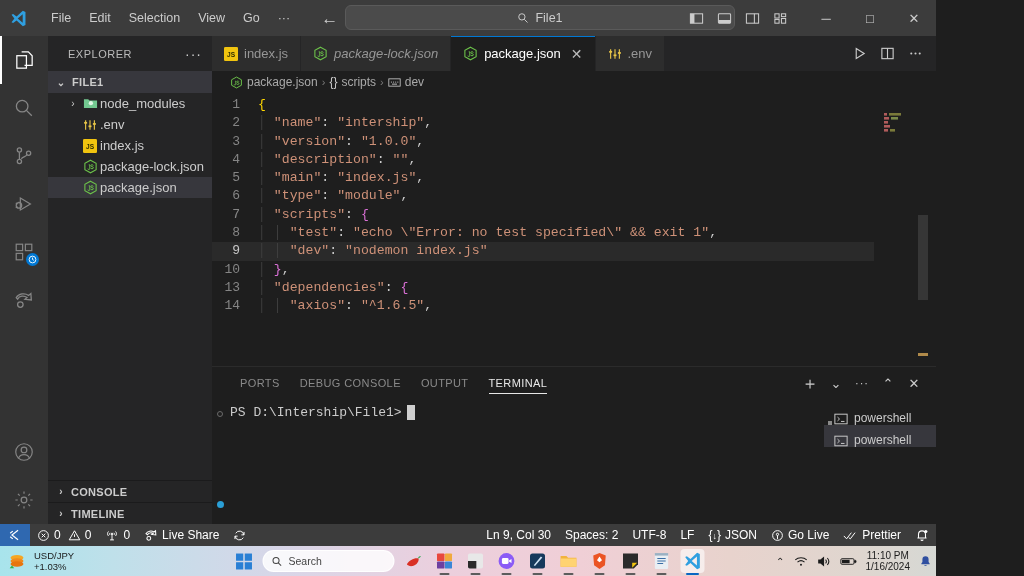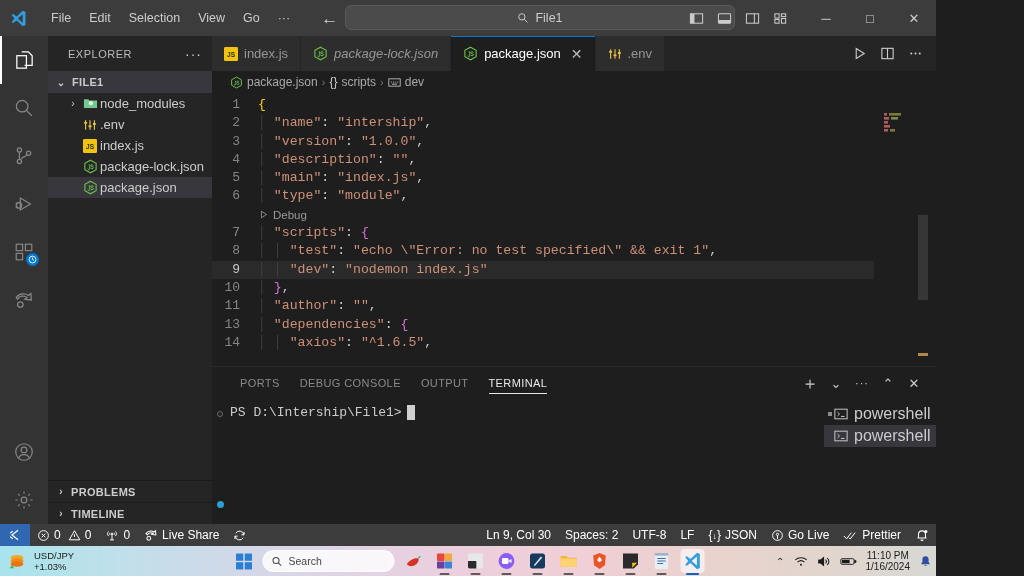--- a/index.html
+++ b/index.html
@@ -153,21 +153,21 @@
   .termmain { flex:1; position:relative; padding:6px 0 0 18px; min-width:0; }
   .termline {
     font-family:"Liberation Mono","DejaVu Sans Mono", monospace; font-size:13px; color:#cccccc;
     display:flex; align-items:center; gap:1px; white-space:pre;
   }
   .term-mark { position:absolute; left:5px; top:12px; width:6px; height:6px; border:1px solid #6a6a6a; border-radius:50%; }
   .term-mark2 { position:absolute; left:5px; bottom:16px; width:7px; height:7px; background:#2a9fd6; border-radius:50%; }
   .term-cursor { display:inline-block; width:8px; height:15px; background:#cfcfcf; margin-left:4px; vertical-align:middle; }
   .termlist { width:112px; flex:0 0 112px; background:#1e1e1e; padding-top:4px; }
   .tl-row {
-    height:22px; display:flex; align-items:center; gap:6px; padding-left:10px; font-size:16px;
+    height:22px; display:flex; align-items:flex-end; gap:6px; padding-left:10px; font-size:12px;
     color:#cccccc; cursor:pointer;
   }
   .tl-row.sel { background:#37373d; }
   .tl-dot { position:absolute; left:4px; width:4px; height:4px; background:#8a8a8a; }
 
   
   .statusbar {
     height:22px; flex:0 0 22px; background:#3c3c3c; display:flex; align-items:center;
     font-size:12px; color:#ffffff;
   }
@@ -419,21 +419,21 @@
               <path d="M11 7c-.2-.6-.7-.9-1.4-.9-.8 0-1.3.4-1.3 1 0 1.4 2.8.6 2.8 2.2 0 .7-.6 1.1-1.5 1.1-.8 0-1.3-.3-1.5-1" stroke-width="1"></path>
             </svg>
           </span>
           <span>package.json</span>
         </div>
       </div>
 
       <div class="sb-bottom">
         <div class="sb-coll">
           <span class="chev">›</span>
-          <span>PROBLEMS</span>
+          <span>CONSOLE</span>
         </div>
         <div class="sb-coll">
           <span class="chev">›</span>
           <span>TIMELINE</span>
         </div>
       </div>
     </div>
 
     <div class="editorarea">
 
@@ -539,33 +539,24 @@
       </div>
 
       <div class="codewrap">
         <div class="code">
           <div class="cl"><span class="ln">1</span><span class="ctext"><span class="j-brace">{</span></span></div>
           <div class="cl"><span class="ln">2</span><span class="ctext"><span class="ind-guide">│</span><span> </span><span class="j-key">"name"</span><span class="j-punc">: </span><span class="j-str">"intership"</span><span class="j-punc">,</span></span></div>
           <div class="cl"><span class="ln">3</span><span class="ctext"><span class="ind-guide">│</span><span> </span><span class="j-key">"version"</span><span class="j-punc">: </span><span class="j-str">"1.0.0"</span><span class="j-punc">,</span></span></div>
           <div class="cl"><span class="ln">4</span><span class="ctext"><span class="ind-guide">│</span><span> </span><span class="j-key">"description"</span><span class="j-punc">: </span><span class="j-str">""</span><span class="j-punc">,</span></span></div>
           <div class="cl"><span class="ln">5</span><span class="ctext"><span class="ind-guide">│</span><span> </span><span class="j-key">"main"</span><span class="j-punc">: </span><span class="j-str">"index.js"</span><span class="j-punc">,</span></span></div>
           <div class="cl"><span class="ln">6</span><span class="ctext"><span class="ind-guide">│</span><span> </span><span class="j-key">"type"</span><span class="j-punc">: </span><span class="j-str">"module"</span><span class="j-punc">,</span></span></div>
-          <div class="codelens">
-            <span>
-              <svg width="11" height="11" viewBox="0 0 16 16" fill="none" stroke="#999999" stroke-width="1.2">
-                  <path d="M5 3.2 12.5 8 5 12.8z"></path>
-                </svg>
-            </span>
-            <span>Debug</span>
-          </div>
           <div class="cl"><span class="ln">7</span><span class="ctext"><span class="ind-guide">│</span><span> </span><span class="j-key">"scripts"</span><span class="j-punc">: </span><span class="j-brace2">{</span></span></div>
           <div class="cl"><span class="ln">8</span><span class="ctext"><span class="ind-guide">│</span><span> </span><span class="ind-guide">│</span><span> </span><span class="j-key">"test"</span><span class="j-punc">: </span><span class="j-str">"echo \"Error: no test specified\" &amp;&amp; exit 1"</span><span class="j-punc">,</span></span></div>
           <div class="cl hl"><span class="ln cur">9</span><span class="ctext"><span class="ind-guide">│</span><span> </span><span class="ind-guide">│</span><span> </span><span class="j-key">"dev"</span><span class="j-punc">: </span><span class="j-str">"nodemon index.js"</span></span></div>
           <div class="cl"><span class="ln">10</span><span class="ctext"><span class="ind-guide">│</span><span> </span><span class="j-brace2">}</span><span class="j-punc">,</span></span></div>
-          <div class="cl"><span class="ln">11</span><span class="ctext"><span class="ind-guide">│</span><span> </span><span class="j-key">"author"</span><span class="j-punc">: </span><span class="j-str">""</span><span class="j-punc">,</span></span></div>
           <div class="cl"><span class="ln">13</span><span class="ctext"><span class="ind-guide">│</span><span> </span><span class="j-key">"dependencies"</span><span class="j-punc">: </span><span class="j-brace2">{</span></span></div>
           <div class="cl"><span class="ln">14</span><span class="ctext"><span class="ind-guide">│</span><span> </span><span class="ind-guide">│</span><span> </span><span class="j-key">"axios"</span><span class="j-punc">: </span><span class="j-str">"^1.6.5"</span><span class="j-punc">,</span></span></div>
 
         </div>
         <div class="minimap">
           <svg width="62" height="50" viewBox="0 0 62 50" style="position:absolute;left:8px;top:18px;">
             <rect x="2" y="2" width="3" height="2.6" fill="#b05b5b"></rect>
             <rect x="7" y="2" width="12" height="2.6" fill="#7a7a3a"></rect>
             <rect x="2" y="6" width="5" height="2.6" fill="#b05b5b"></rect>
             <rect x="9" y="6" width="7" height="2.6" fill="#7a8a4a"></rect>

